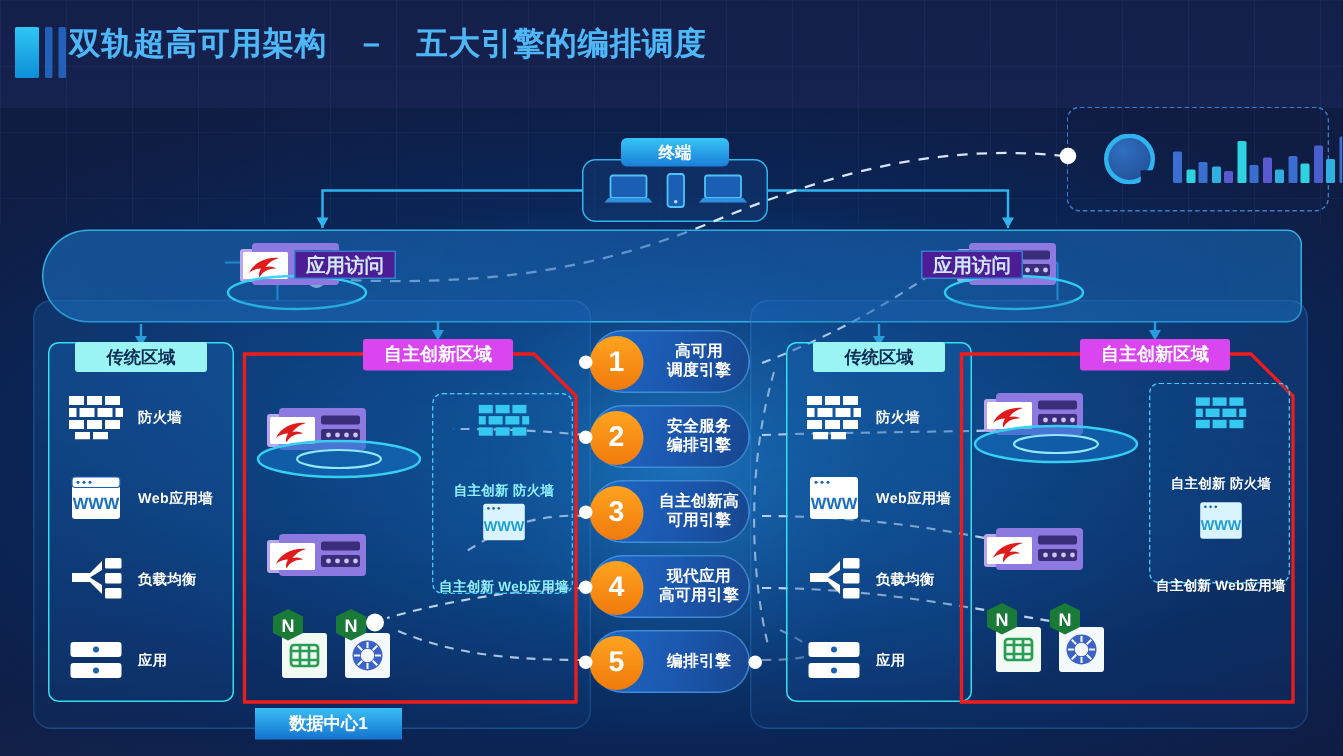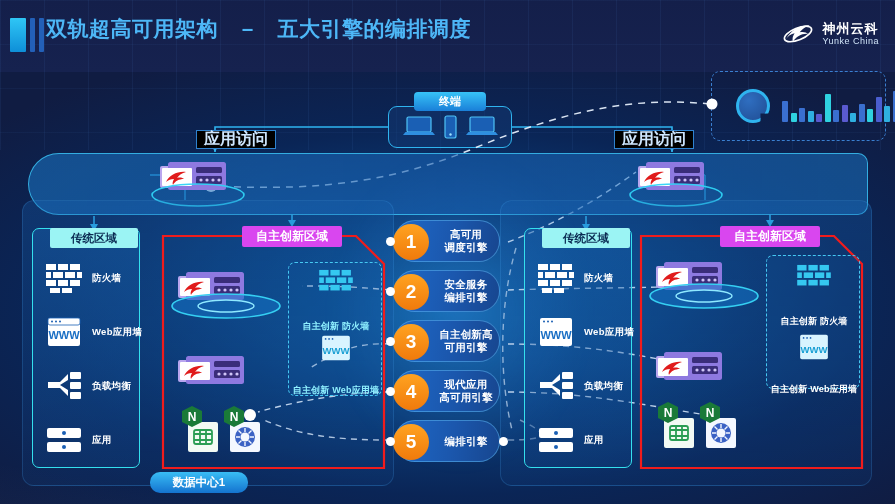--- a/index.html
+++ b/index.html
@@ -121,21 +121,21 @@
     position: absolute; top: 200px; height: 286px;
     border-radius: 12px;
     background: linear-gradient(180deg, rgba(25,100,180,.30), rgba(18,70,140,.18));
     border: 1px solid rgba(70,160,230,.22);
   }
   .dc-panel.left  { left: 22px;  width: 372px; }
   .dc-panel.right { left: 500px; width: 372px; }
 
   
   .trad-zone {
-    position: absolute; width: 108px; height: 240px;
+    position: absolute; width: 124px; height: 240px;
     border: 1.5px solid #34e0ee; border-radius: 7px;
     background: linear-gradient(180deg, rgba(22,95,170,.45), rgba(16,70,140,.25));
   }
   .trad-zone.a { left: 32px;  top: 228px; }
   .trad-zone.b { left: 524px; top: 228px; }
   .zone-badge-cyan {
     position: absolute; width: 88px; height: 20px;
     background: #9bf4f4; color: #0a2a52;
     font-size: 11.5px; font-weight: bold;
     display: flex; align-items: center; justify-content: center;
@@ -201,36 +201,36 @@
   .eng-dot {
     position: absolute; left: -9px; top: 16px;
     width: 9px; height: 9px; border-radius: 50%;
     background: #fff; z-index: 3;
   }
   .eng-dot.r { left: auto; right: -9px; }
 
   
   .access-lbl {
     position: absolute; height: 19px; padding: 0 7px;
-    background: #000000; border: 1px solid #2f82cf;
-    color: #cfe7ff; font-size: 16px; font-weight: bold;
-    display: flex; align-items: center; z-index: 6;
+    background: #4c1d95; border: 1px solid #2f82cf;
+    color: #cfe7ff; font-size: 13px; font-weight: bold;
+    display: flex; align-items: center; z-index: 6; margin-top: 37px;
   }
   .access-lbl.a { left: 196px; top: 130px; }
   .access-lbl.b { left: 614px; top: 130px; }
 
   
   .dc-badge {
     position: absolute; width: 98px; height: 21px;
     background: linear-gradient(180deg, #39bdf5, #1473cf);
     color: #fff; font-size: 11.5px; font-weight: bold;
     display: flex; align-items: center; justify-content: center;
     z-index: 7;
   }
-  .dc-badge.a { left: 150px; top: 472px; border-radius: 10px; }
+  .dc-badge.a { left: 170px; top: 472px; }
   .dc-badge.b { left: 637px; top: 472px; }
 
   
   .ncluster { position: absolute; width: 86px; height: 50px; }
   .ncluster.a { left: 178px; top: 404px; }
   .ncluster.b { left: 654px; top: 400px; }
 
   svg.ov { position: absolute; left: 0; top: 0; width: 895px; height: 504px; pointer-events: none; }
 </style>
 </head>
@@ -244,30 +244,20 @@
   <div class="bg-header"></div>
   <div class="bg-grid"></div>
 
   <div class="hdr-bars">
     <i class="b1"></i>
       <i class="b2"></i>
       <i class="b3"></i>
   </div>
   <div class="hdr-line1">双轨超高可用架构   －   五大引擎的编排调度</div>
 
-  <div class="logo-wrap">
-    <svg class="logo-mark" viewBox="0 0 40 32">
-      <path d="M6 22c6-12 20-18 28-16-5 1-9 4-12 8 4-1 8 0 10 2-7-1-14 3-18 9-1-4 0-7 2-10-4 1-8 3-10 7z" fill="#ffffff"></path>
-      <ellipse cx="20" cy="16" rx="17" ry="7" fill="none" stroke="#ffffff" stroke-width="2" transform="rotate(-22 20 16)"></ellipse>
-    </svg>
-    <div class="logo-txt">
-      <div class="logo-cn">神州云科</div>
-      <div class="logo-en">Yunke China</div>
-    </div>
-  </div>
 
   <div class="analytics">
     <div class="donut"></div>
     <div class="bars">
       <span style="height:58%;background:#3a6fd0"></span>
       <span style="height:26%;background:#2fd2e0"></span>
       <span style="height:40%;background:#3a6fd0"></span>
       <span style="height:30%;background:#2fb0e0"></span>
       <span style="height:22%;background:#5a5ad0"></span>
       <span style="height:78%;background:#2fd2e0"></span>

